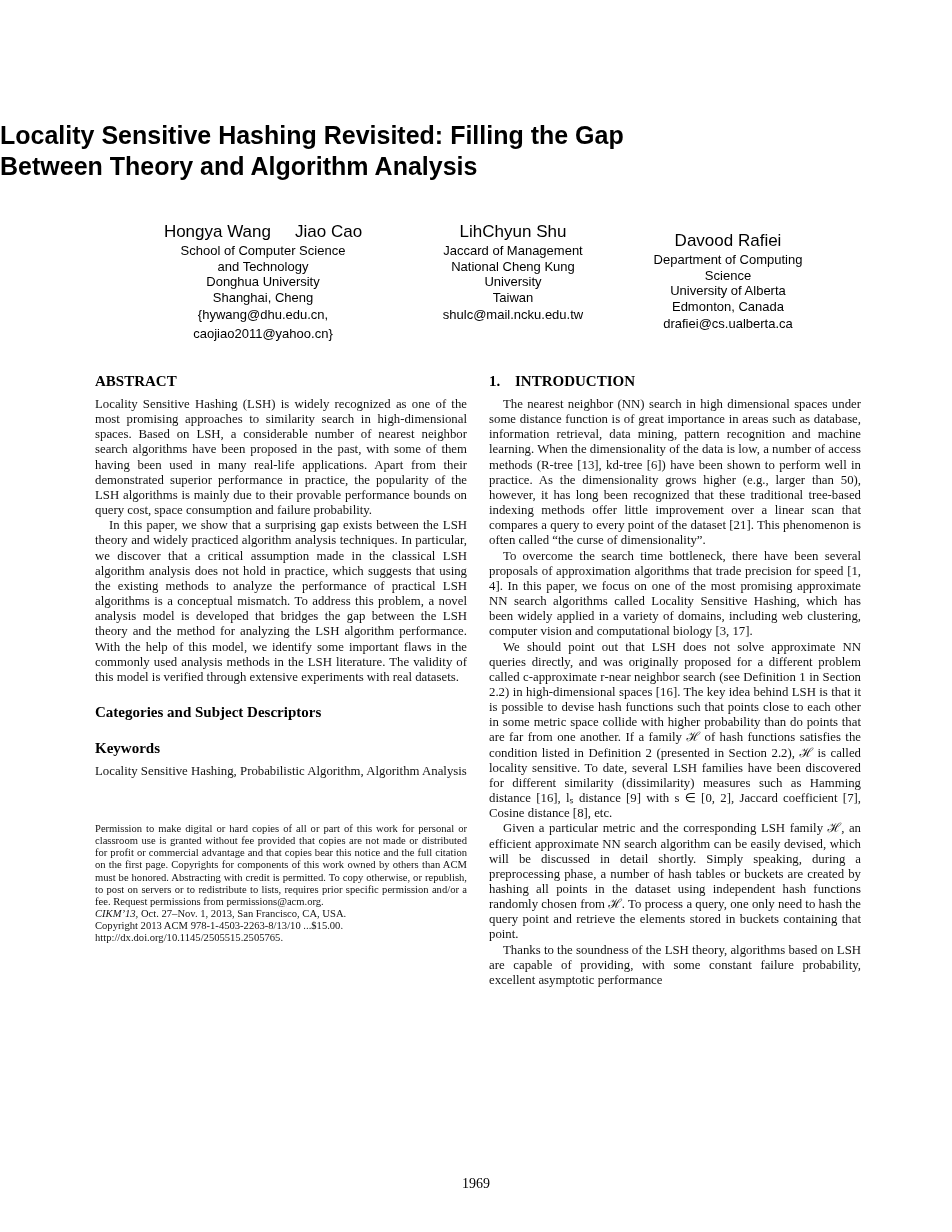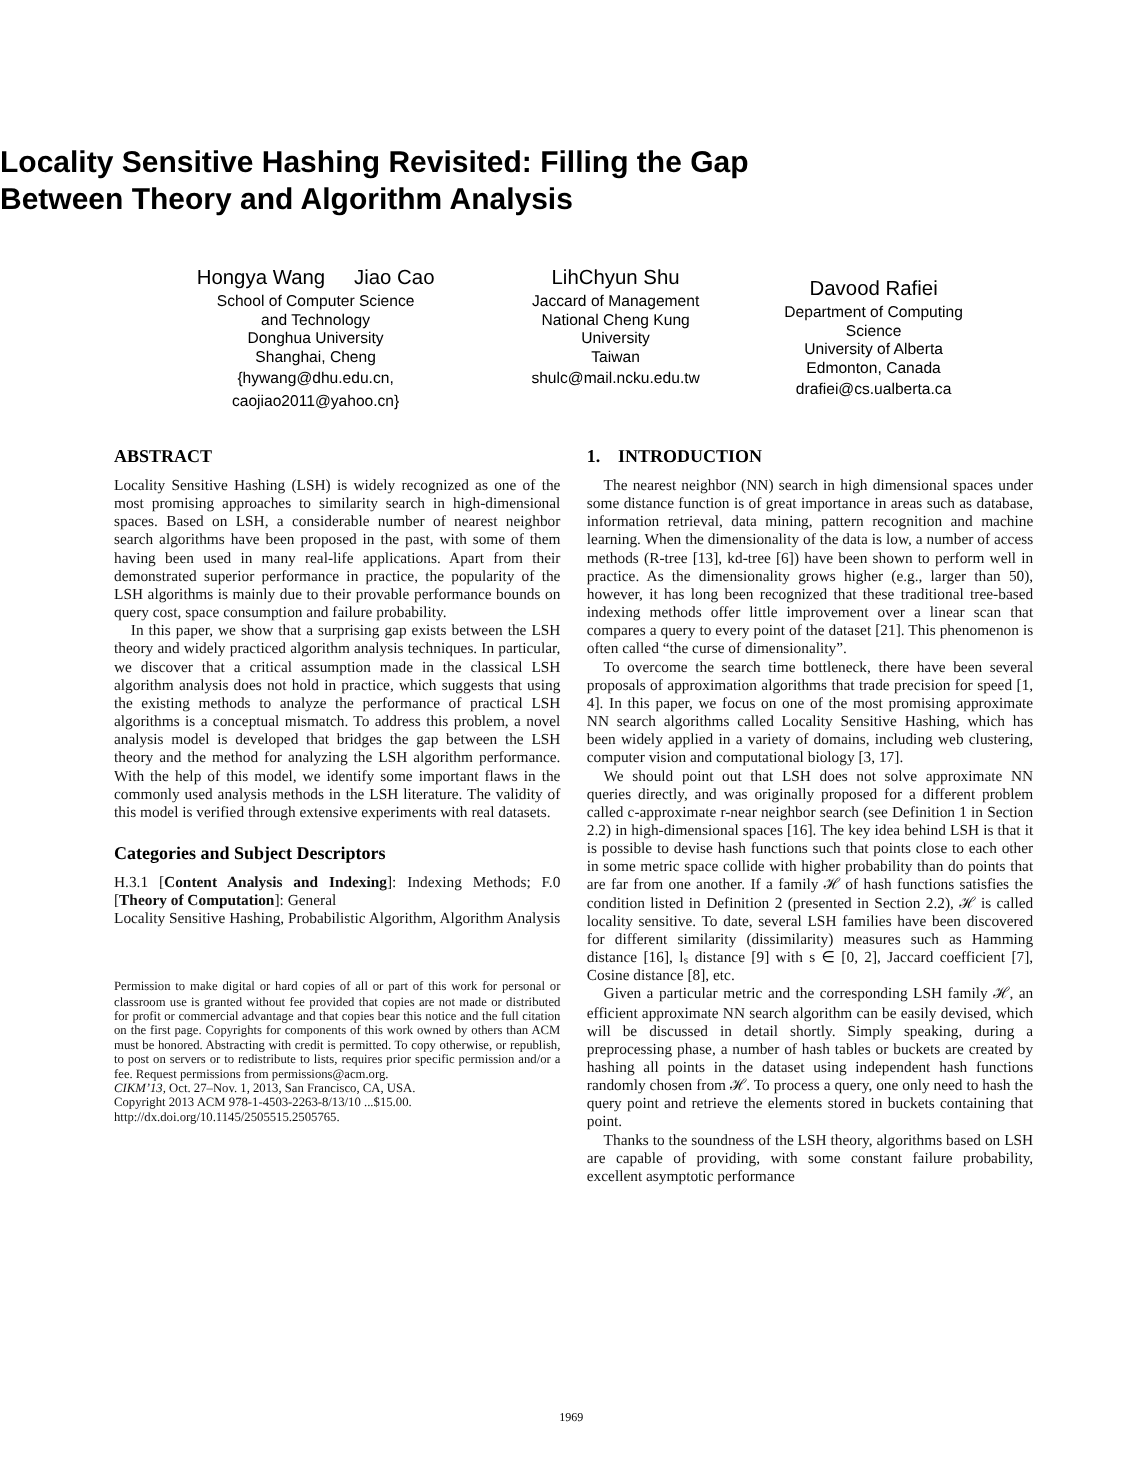--- a/index.html
+++ b/index.html
@@ -59,21 +59,21 @@
   }
   .rich .b{font-weight:bold;}
   .footnote{margin-top:44px;}
   .footnote p{
     font-size:10.6px;line-height:12.1px;text-align:justify;margin:0;
   }
   .footnote .it{font-style:italic;}
   
   .pageno{
     position:absolute;top:1176px;left:0;width:952px;
-    text-align:center;font-size:10px;color:#000;
+    text-align:center;font-size:14px;color:#000;
   }
 </style>
 </head>
 <body>
 
 <div class="page">
 
   <header class="title">
     <div>Locality Sensitive Hashing Revisited: Filling the Gap</div>
     <div>Between Theory and Algorithm Analysis</div>
@@ -130,22 +130,22 @@
   </section>
 
   <main class="columns">
 
     <div class="col left">
       <h2 class="head">ABSTRACT</h2>
       <p>Locality Sensitive Hashing (LSH) is widely recognized as one of the most promising approaches to similarity search in high-dimensional spaces. Based on LSH, a considerable number of nearest neighbor search algorithms have been proposed in the past, with some of them having been used in many real-life applications. Apart from their demonstrated superior performance in practice, the popularity of the LSH algorithms is mainly due to their provable performance bounds on query cost, space consumption and failure probability.</p>
       <p class="indent">In this paper, we show that a surprising gap exists between the LSH theory and widely practiced algorithm analysis techniques. In particular, we discover that a critical assumption made in the classical LSH algorithm analysis does not hold in practice, which suggests that using the existing methods to analyze the performance of practical LSH algorithms is a conceptual mismatch. To address this problem, a novel analysis model is developed that bridges the gap between the LSH theory and the method for analyzing the LSH algorithm performance. With the help of this model, we identify some important flaws in the commonly used analysis methods in the LSH literature. The validity of this model is verified through extensive experiments with real datasets.</p>
 
       <h3 class="subhead">Categories and Subject Descriptors</h3>
-      <p class="rich"><span>H.3.1 [</span><span class="b">Content Analysis and Indexing</span><span>]: Indexing Methods; F.0 [</span><span class="b">Theory of Computation</span><span>]: General</span></p>
 
+      <h3 class="subhead">Keywords</h3>
       <p>Locality Sensitive Hashing, Probabilistic Algorithm, Algorithm Analysis</p>
 
       <div class="footnote">
         <p>Permission to make digital or hard copies of all or part of this work for personal or classroom use is granted without fee provided that copies are not made or distributed for profit or commercial advantage and that copies bear this notice and the full citation on the first page. Copyrights for components of this work owned by others than ACM must be honored. Abstracting with credit is permitted. To copy otherwise, or republish, to post on servers or to redistribute to lists, requires prior specific permission and/or a fee. Request permissions from permissions@acm.org.</p>
         <p><span class="it">CIKM’13,</span><span> Oct. 27–Nov. 1, 2013, San Francisco, CA, USA.</span></p>
         <p>Copyright 2013 ACM 978-1-4503-2263-8/13/10 ...$15.00.</p>
         <p>http://dx.doi.org/10.1145/2505515.2505765.</p>
       </div>
     </div>
 

